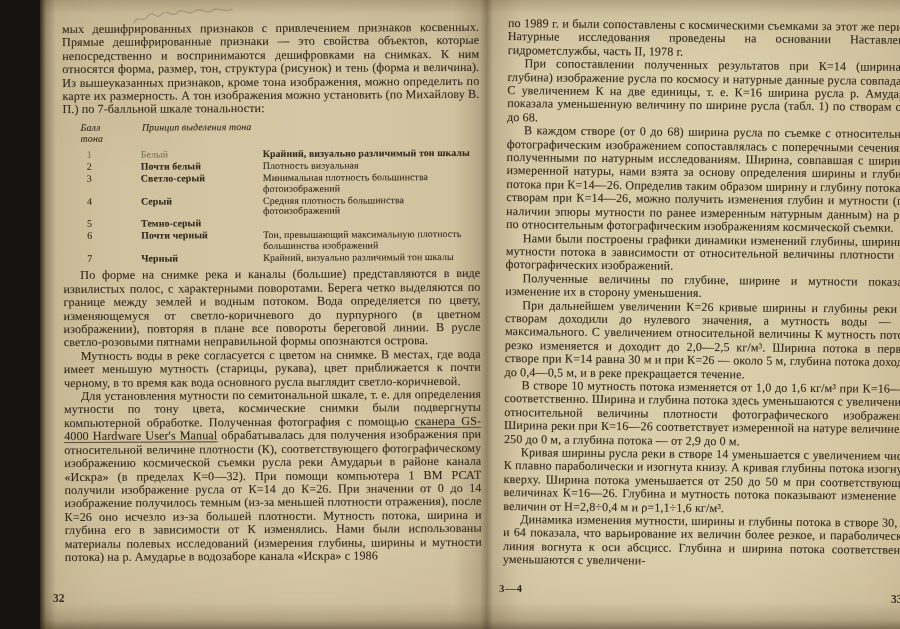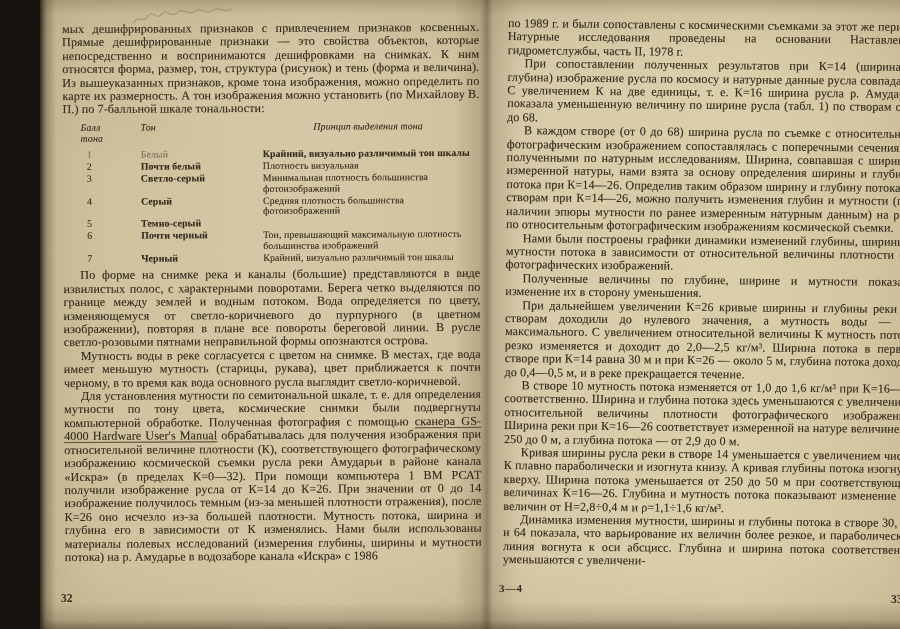--- a/index.html
+++ b/index.html
@@ -44,41 +44,40 @@
   .tt-head .c1{width:40px;}
   .tt-head .c3{text-align:center;}
   .tt-row{margin-bottom:1px;}
   .tt-row .score{padding-left:6px;}
   .tt-row .tone{font-weight:700;}
   .tt-row .principle{text-align:left;padding-left:6px;}
   .tt-row.r1 .score,.tt-row.r1 .tone{opacity:.55;font-weight:400;}
   .tt-row.r1 .principle{font-weight:700;}
   
   .pagenum{position:absolute;font-size:11.5px;font-weight:700;color:#352d20;}
-  .pn-left{left:21px;top:592px;}
+  .pn-left{left:13px;top:592px;}
   .pn-right{left:851px;top:593px;}
   .sig-mark{position:absolute;left:459px;top:582px;font-size:11px;font-weight:700;color:#352d20;letter-spacing:.5px;}
   .scribble{position:absolute;left:88px;top:3px;opacity:.75;}
 </style>
 </head>
 <body>
 
 <div class="scan">
 
   <svg class="scribble" width="110" height="26" viewBox="0 0 110 26">
     <path d="M6,20 C10,10 14,22 20,13 C25,6 28,18 34,11 C39,5 43,16 50,9 C56,4 60,14 67,8 C73,3 78,13 85,7 C91,3 96,11 104,6" fill="none" stroke="#8f8373" stroke-width="1.3" stroke-linecap="round" opacity="0.8"></path>
   </svg>
 
   <div class="page-text text-left">
     <p>мых дешифрированных признаков с привлечением признаков косвенных. Прямые дешифрированные признаки — это свойства объектов, которые непосредственно и воспринимаются дешифровками на снимках. К ним относятся форма, размер, тон, структура (рисунок) и тень (форма и величина). Из вышеуказанных признаков, кроме тона изображения, можно определить по карте их размерность. А тон изображения можно установить (по Михайлову В. П.) по 7-балльной шкале тональности:</p>
 
     <div class="tone-table">
       <div class="tt-head">
         <span class="c1">Балл тона</span>
-        <span class="c2">Тон</span>
         <span class="c3">Принцип выделения тона</span>
       </div>
       <div class="tt-row r1">
         <span class="score">1</span>
         <span class="tone">Белый</span>
         <span class="principle">Крайний, визуально различимый тон шкалы</span>
       </div>
       <div class="tt-row">
         <span class="score">2</span>
         <span class="tone">Почти белый</span>

